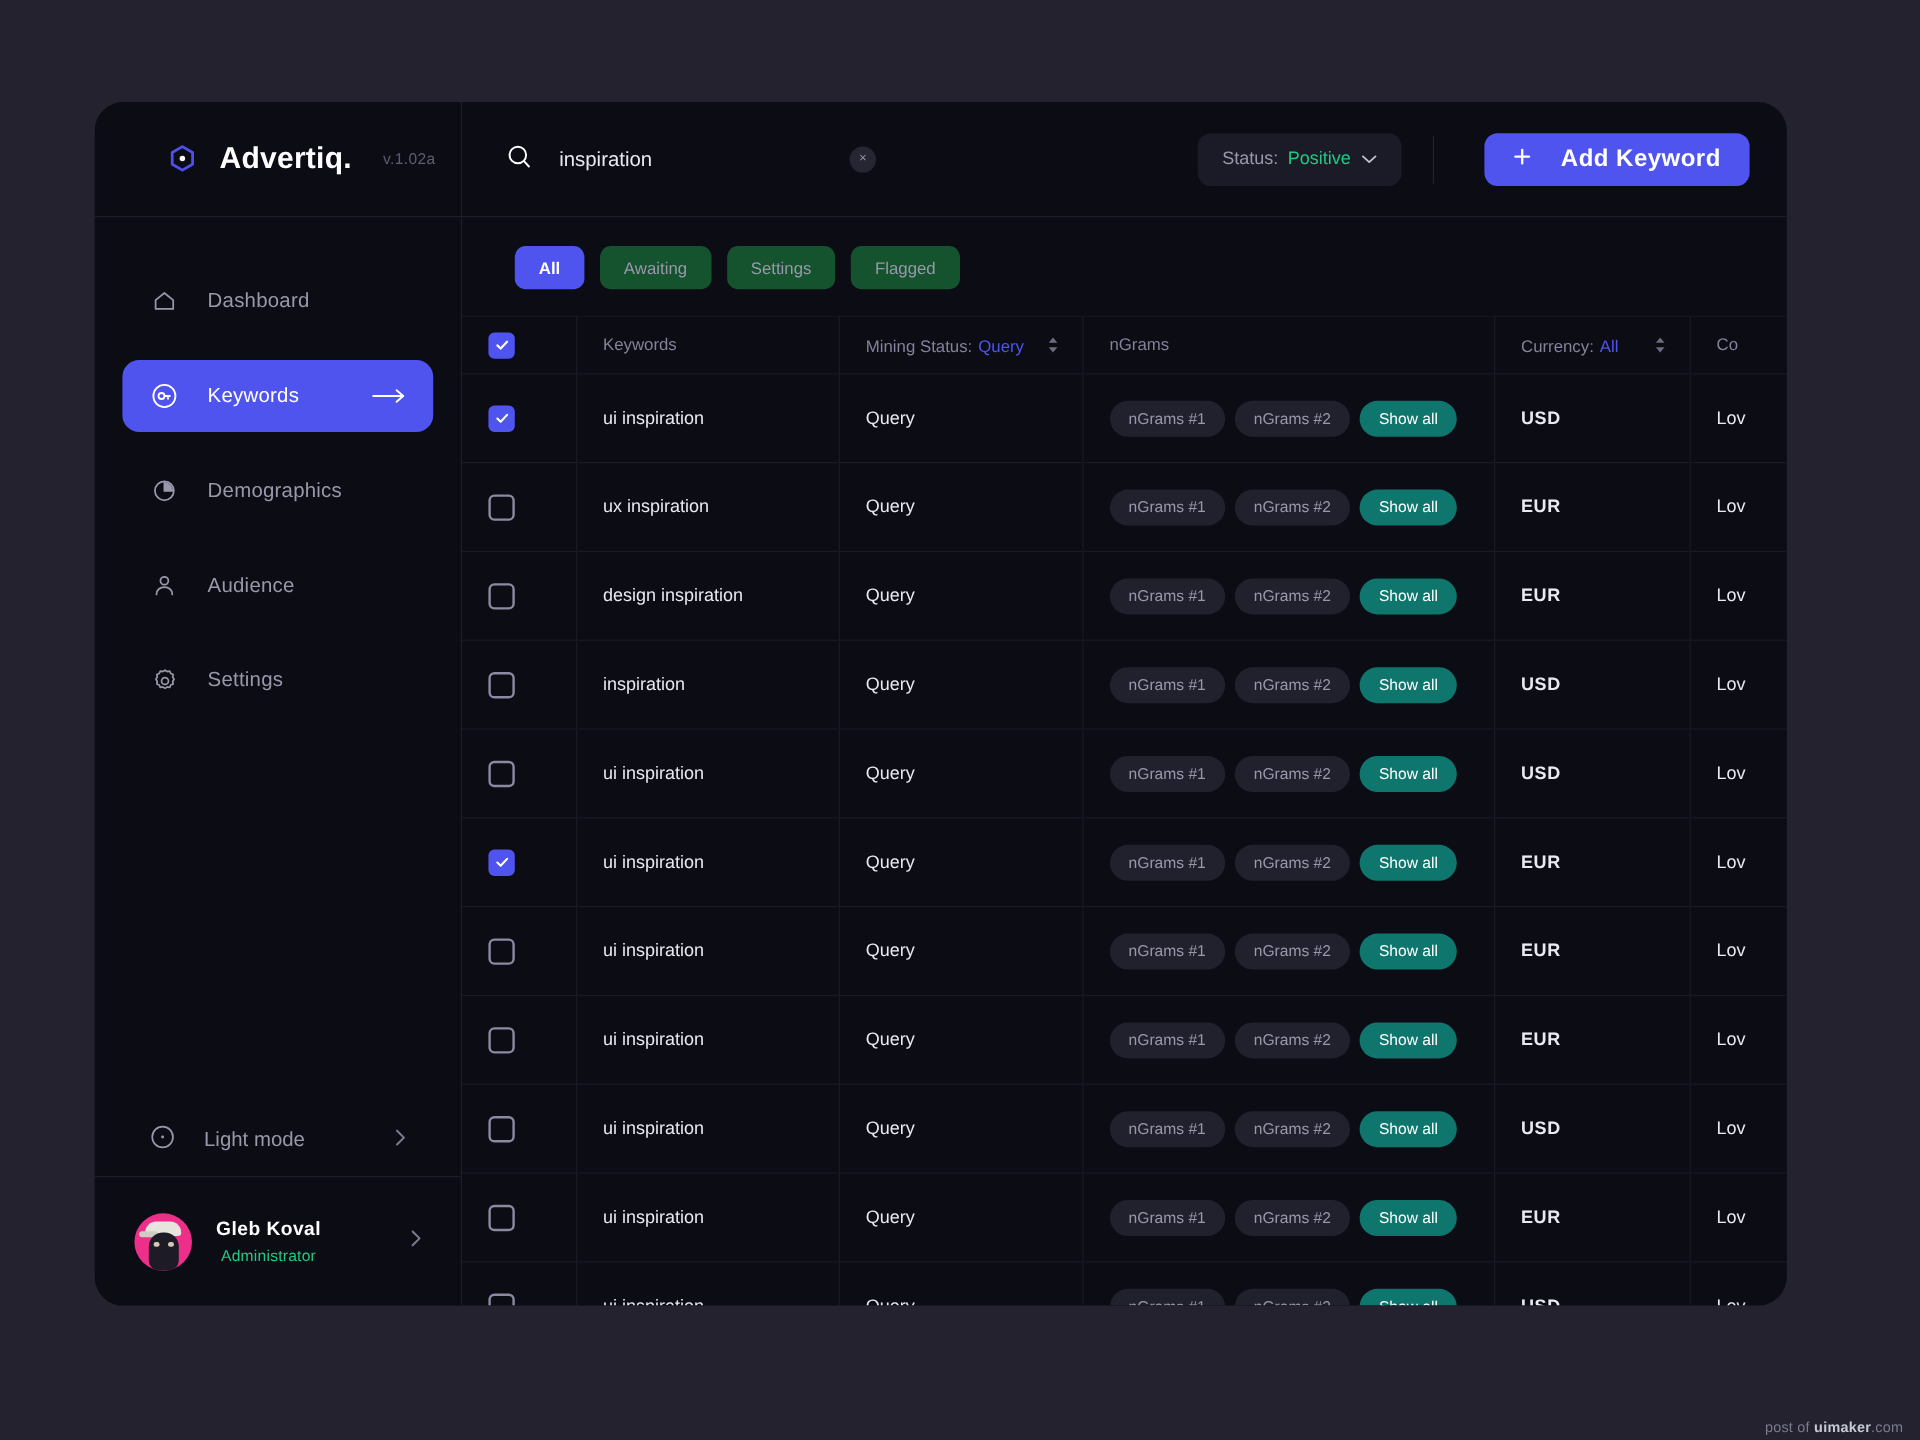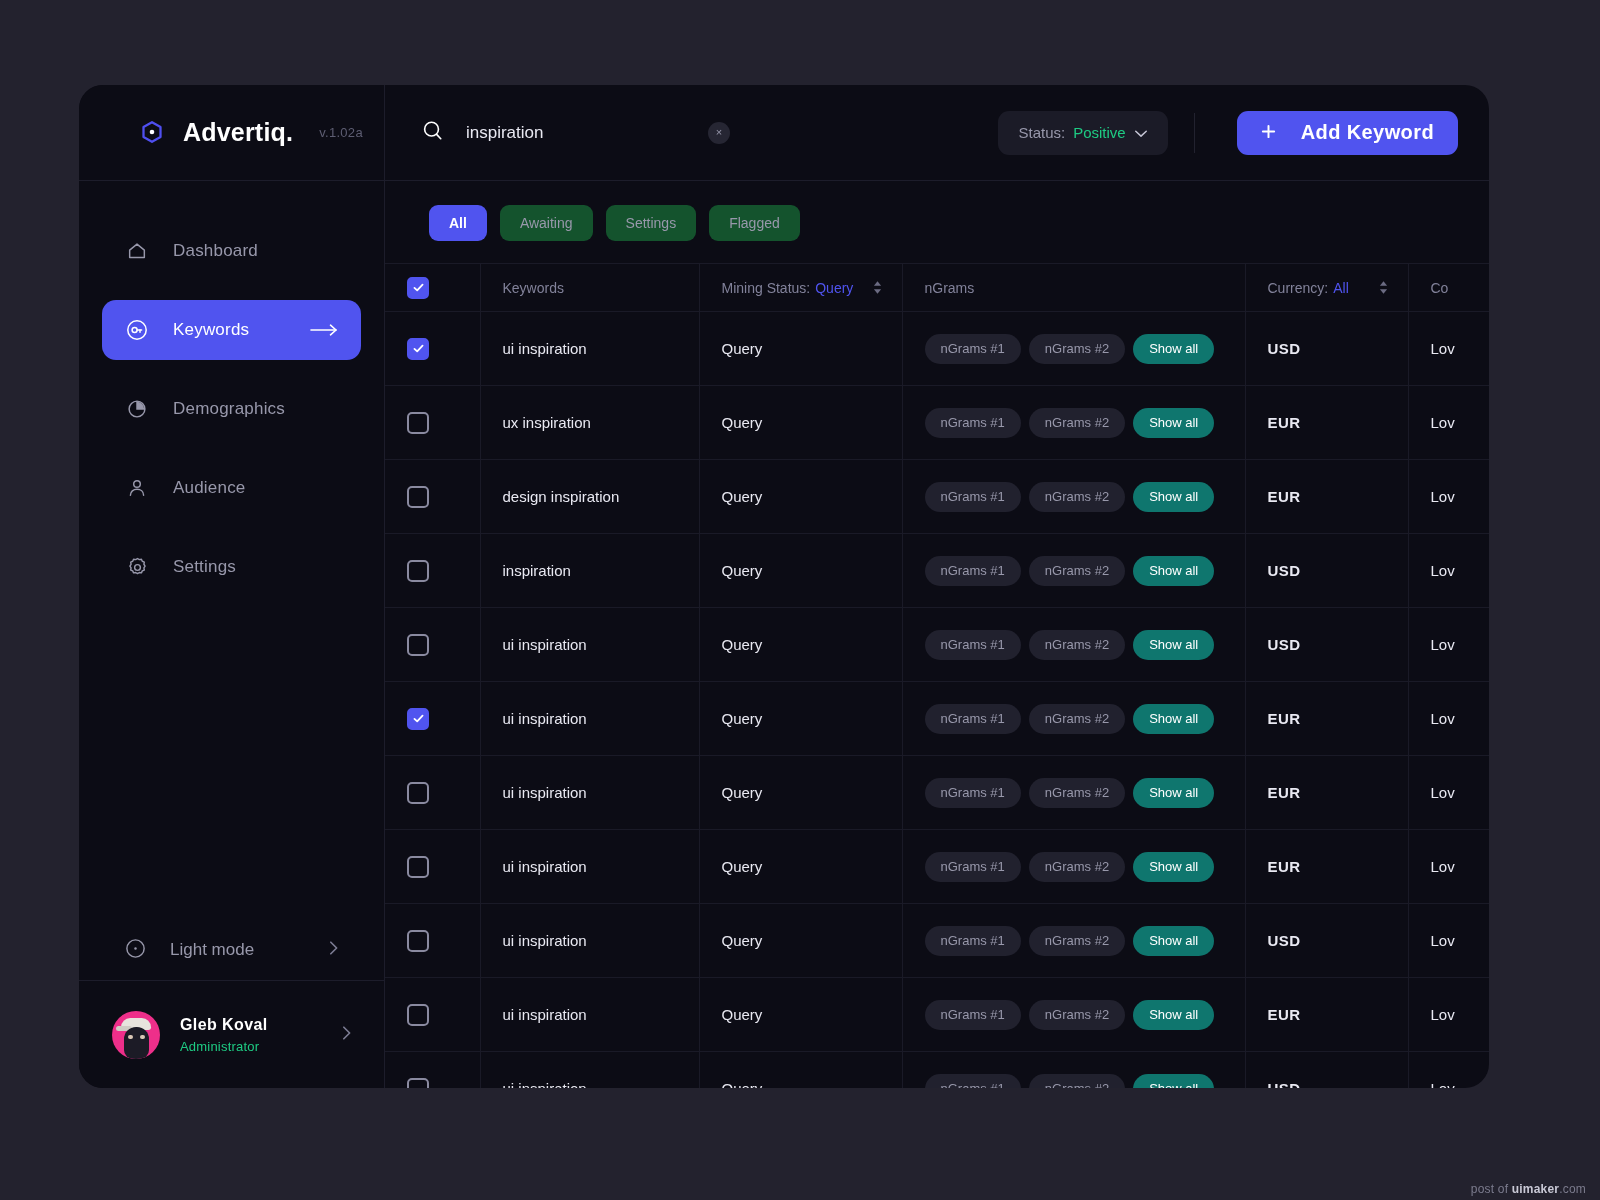--- a/index.html
+++ b/index.html
@@ -87,21 +87,21 @@
             background:#e7e4dd; border-radius:10px 10px 3px 3px; }
   .av-cap:after { content:""; position:absolute; left:-5px; top:8px;
             width:16px; height:5px; background:#cfccc4; border-radius:3px; }
   .av-face { position:absolute; left:12px; top:16px; width:25px; height:32px;
             background:#1c1b26; border-radius:12px 12px 9px 9px; }
   .av-eye { position:absolute; top:8px; width:5px; height:4px;
             background:#d9c7b6; border-radius:2px; }
   .av-eye.l { left:4px; } .av-eye.r { right:4px; }
   .user-meta { margin-left:20px; }
   .user-name { font-size:16px; color:#ffffff; font-weight:bold; letter-spacing:.4px; }
-  .user-role { font-size:13px; color:#1ecb83; margin-top:5px; letter-spacing:.2px; }
+  .user-role { font-size:13px; color:#1ecb83; margin-top:5px; letter-spacing:.2px;text-align:center; }
   .user-chev { margin-left:auto; }
 
   
   .main { flex:1 1 auto; display:flex; flex-direction:column; min-width:0; }
 
   .topbar {
     height:96px; flex-shrink:0;
     display:flex; align-items:center;
     border-bottom:1px solid #1d1d2b;
     padding:0 31px 0 36px;

